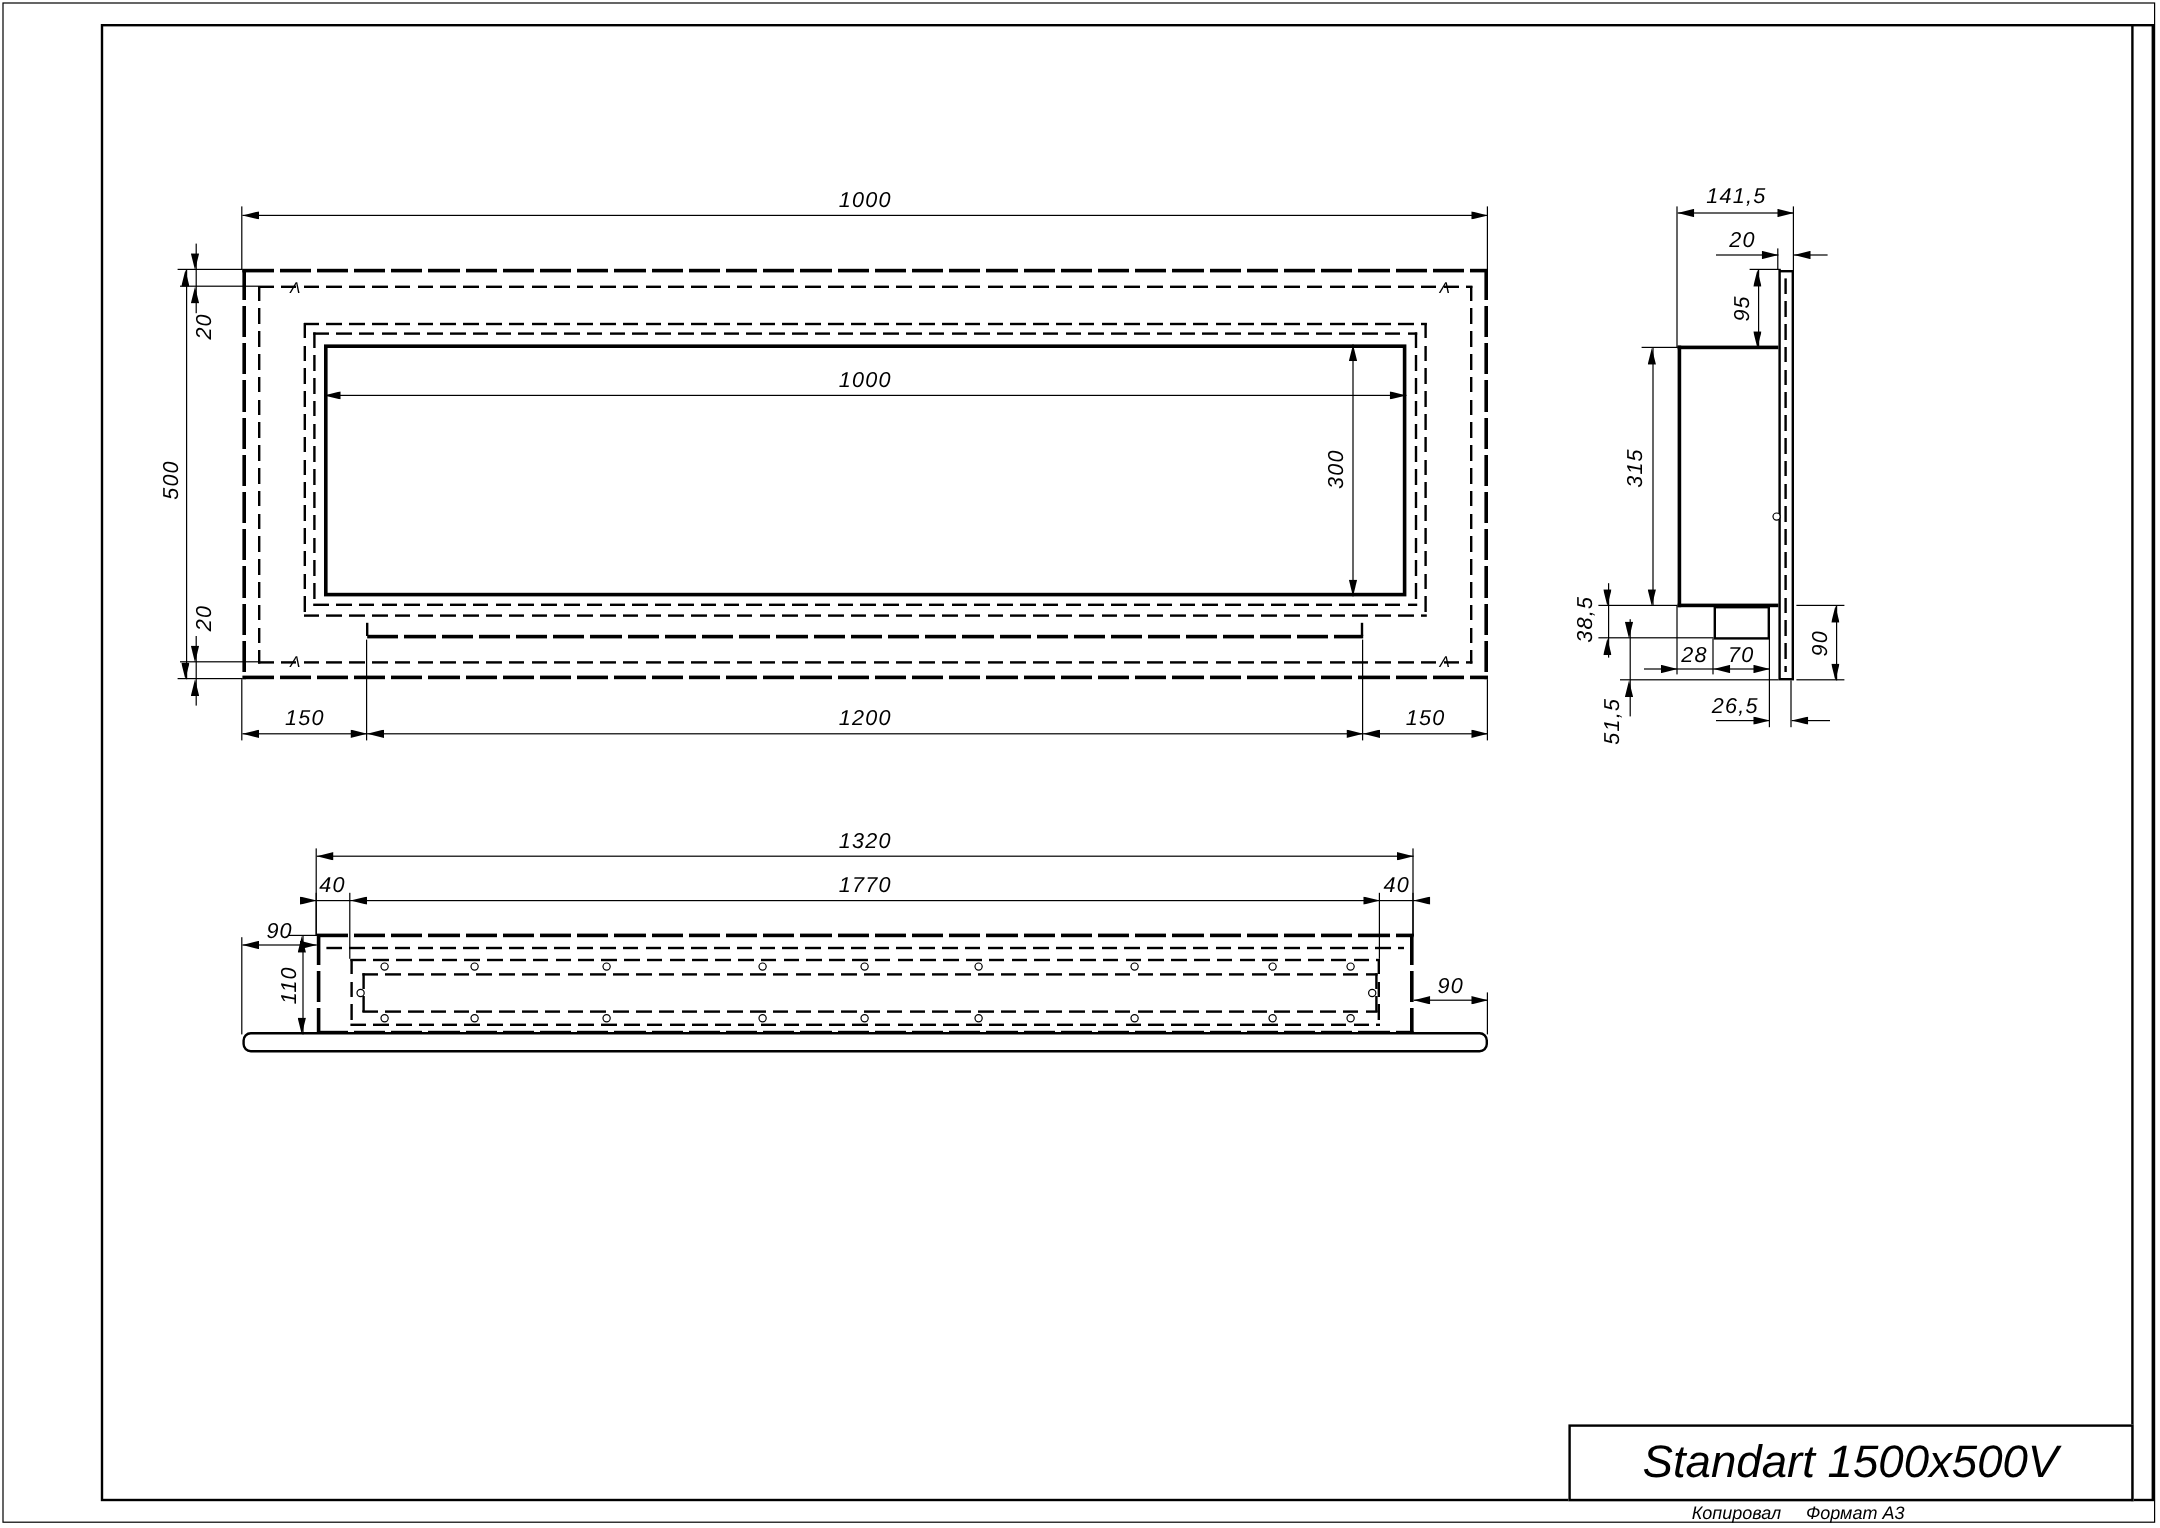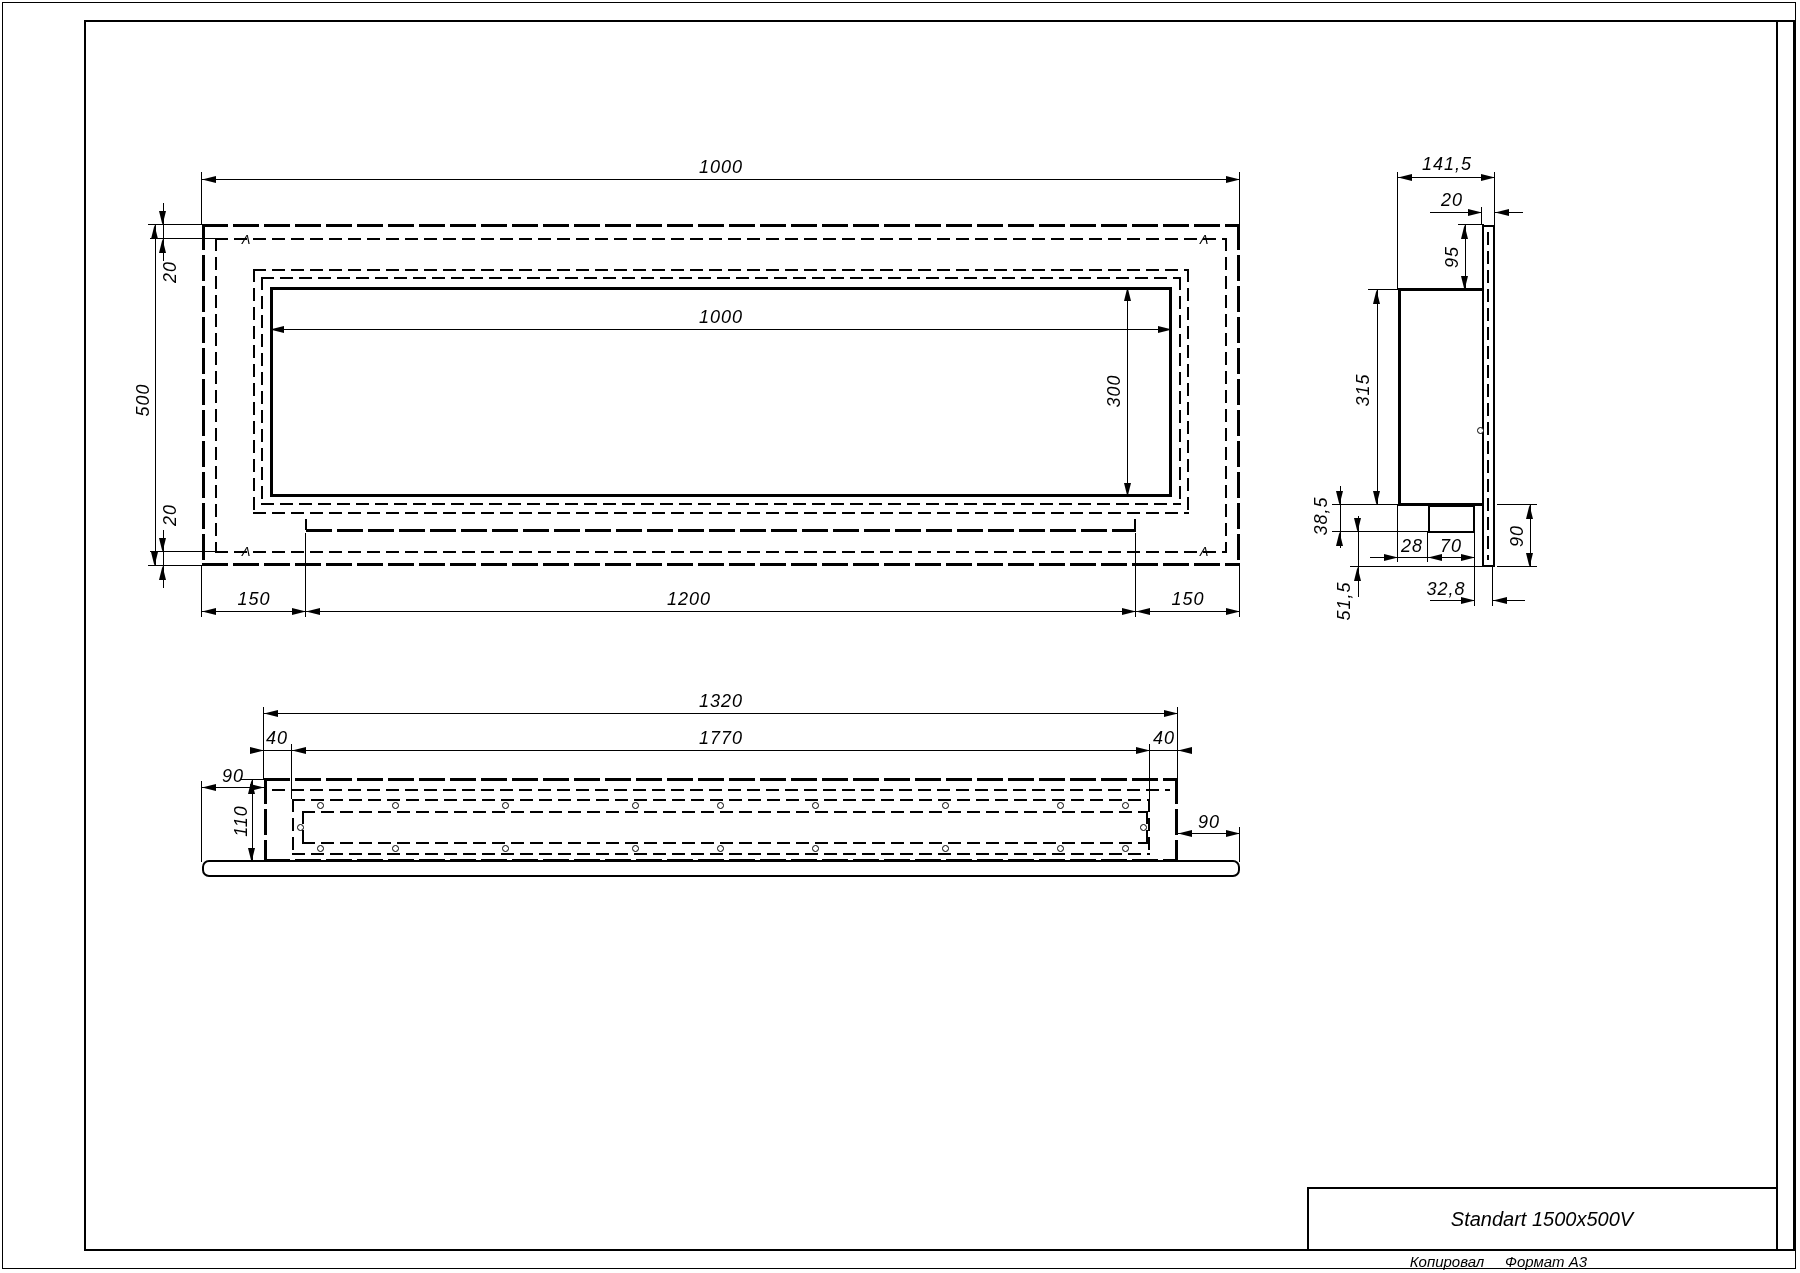--- a/index.html
+++ b/index.html
@@ -19,21 +19,21 @@
   .aD{clip-path:polygon(50% 100%,0 0,100% 0)}
   .dim{position:absolute;font-style:italic;font-size:18px;letter-spacing:1px;
        transform:translate(-50%,-50%);white-space:nowrap}
   .dimv{position:absolute;font-style:italic;font-size:18px;letter-spacing:1px;
         transform:translate(-50%,-50%) rotate(-90deg);white-space:nowrap}
   .mark{position:absolute;font-style:italic;font-size:13px;transform:translate(-50%,-55%)}
   .box{position:absolute;border:2.5px solid #000;box-sizing:border-box;background:transparent}
   .circ{position:absolute;border:1.4px solid #000;border-radius:50%;box-sizing:border-box;background:#fff}
   .frame{position:absolute;border:2px solid #000;box-sizing:border-box}
   .thin{position:absolute;border:1px solid #000;box-sizing:border-box}
-  .ttl{position:absolute;font-style:italic;font-size:20px;transform:translate(-50%,-50%);white-space:nowrap}
+  .ttl{position:absolute;font-style:italic;font-size:38px;transform:translate(-50%,-50%);white-space:nowrap}
   .ftr{position:absolute;font-style:italic;font-size:15px;transform:translate(-50%,-50%);white-space:nowrap}
 </style>
 </head>
 <body>
 
 <div id="sheet">
 
   <div class="thin" style="left:2px;top:2px;width:1794px;height:1267px"></div>
   <div class="frame" style="left:84px;top:20px;width:1711px;height:1231px"></div>
   <div class="ln" style="left:1776px;top:20px;width:2px;height:1231px"></div>
@@ -111,21 +111,21 @@
     <div class="ext" style="left:1135px;top:533px;width:1px;height:84px"></div>
     <div class="ext" style="left:1239px;top:566px;width:1px;height:51px"></div>
     <div class="ext" style="left:202px;top:611px;width:1038px;height:1px"></div>
     <div class="ar aL" style="left:202px;top:608px"></div>
     <div class="ar aR" style="left:292px;top:608px"></div>
     <div class="ar aL" style="left:306px;top:608px"></div>
     <div class="ar aR" style="left:1122px;top:608px"></div>
     <div class="ar aL" style="left:1136px;top:608px"></div>
     <div class="ar aR" style="left:1226px;top:608px"></div>
     <div class="dim" style="left:254px;top:599px">150</div>
-    <div class="dim" style="left:689px;top:599px">1200</div>
+    <div class="dim" style="left:721px;top:599px">1200</div>
     <div class="dim" style="left:1188px;top:599px">150</div>
   </div>
 
   <div>
     <div class="box" style="left:1482px;top:225px;width:13px;height:342px"></div>
     <div class="dA-v" style="left:1487px;top:232px;height:328px"></div>
     <div class="ln" style="left:1398px;top:288px;width:84px;height:3px"></div>
     <div class="ln" style="left:1398px;top:288px;width:3px;height:218px"></div>
     <div class="ln" style="left:1398px;top:503px;width:84px;height:3px"></div>
     <div class="box" style="left:1428px;top:505px;width:47px;height:28px"></div>
@@ -179,21 +179,21 @@
     <div class="ext" style="left:1530px;top:505px;width:1px;height:62px"></div>
     <div class="arv aU" style="left:1526px;top:505px"></div>
     <div class="arv aD" style="left:1526px;top:553px"></div>
     <div class="dimv" style="left:1517px;top:536px">90</div>
 
     <div class="ext" style="left:1492px;top:567px;width:1px;height:39px"></div>
     <div class="ext" style="left:1430px;top:600px;width:45px;height:1px"></div>
     <div class="ext" style="left:1493px;top:600px;width:32px;height:1px"></div>
     <div class="ar aR" style="left:1461px;top:597px"></div>
     <div class="ar aL" style="left:1493px;top:597px"></div>
-    <div class="dim" style="left:1446px;top:589px">32,8</div>
+    <div class="dim" style="left:1446px;top:589px">26,5</div>
 
     <div class="ext" style="left:1350px;top:566px;width:132px;height:1px"></div>
     <div class="ext" style="left:1358px;top:516px;width:1px;height:81px"></div>
     <div class="arv aD" style="left:1354px;top:518px"></div>
     <div class="arv aU" style="left:1354px;top:567px"></div>
     <div class="dimv" style="left:1344px;top:601px">51,5</div>
   </div>
 
   <div>
 

